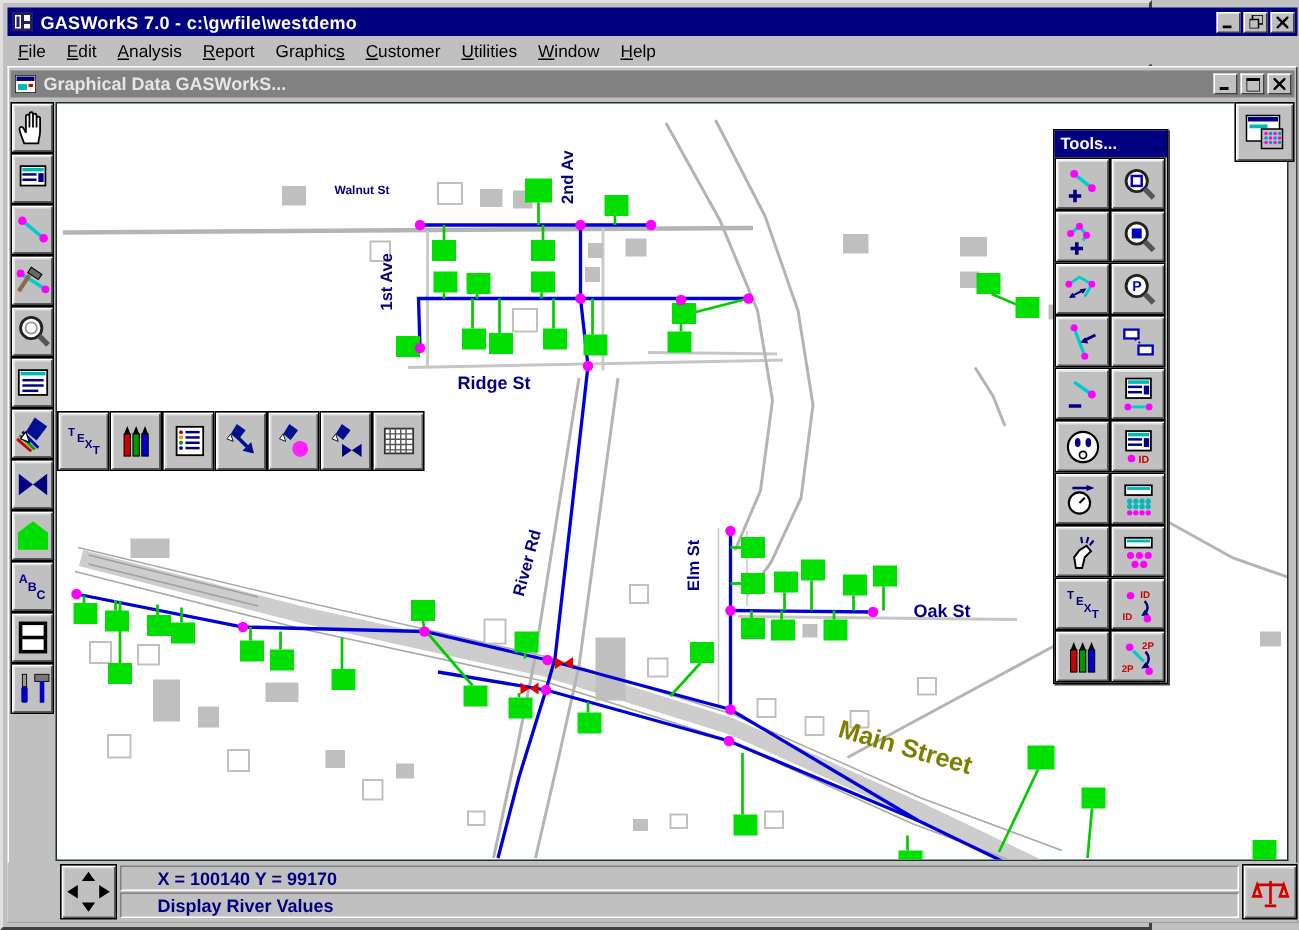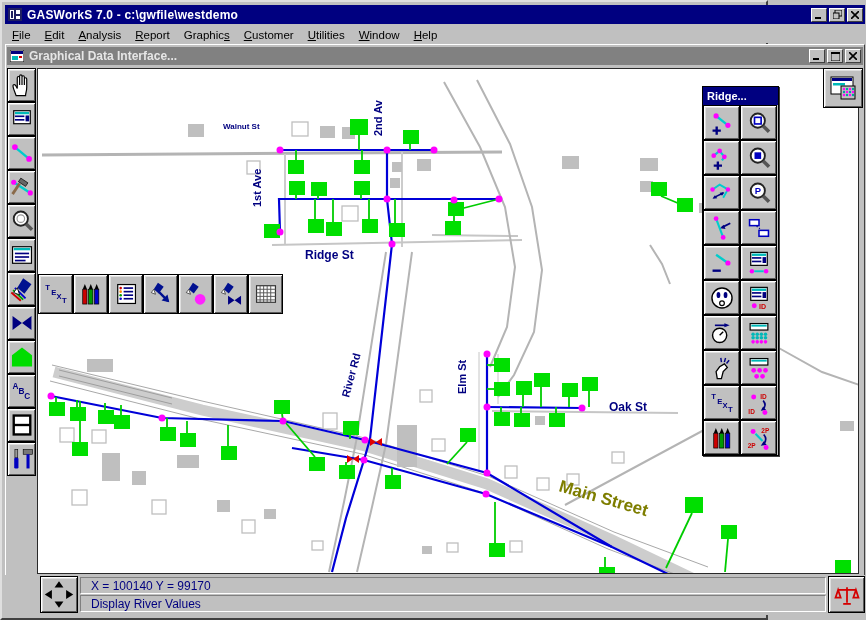--- a/index.html
+++ b/index.html
@@ -41,21 +41,21 @@
   #tools-title { height:18px; background:#000080; color:#fff; font-size:11px; font-weight:bold;
                  display:flex; align-items:center; padding-left:4px; }
   #tools-grid { display:grid; grid-template-columns:37px 37px; }
   #tools-grid .tbtn { width:37px; height:35px; }
   #grid-button { position:absolute; left:821px; top:66px; width:40px; height:40px; }
   #status-bar { position:absolute; left:3px; top:573px; width:860px; height:40px; background:#c0c0c0; }
   #arrow-pad { position:absolute; left:35px; top:1px; width:38px; height:37px; }
   .status-line { position:absolute; left:75px; width:746px; height:17px; background:#c0c0c0;
                  border-top:1px solid #808080; border-left:1px solid #808080;
                  border-bottom:1px solid #fff; border-right:1px solid #fff;
-                 color:#000080; font-size:12px; font-weight:normal; display:flex; align-items:center; padding-left:10px; }
+                 color:#000080; font-size:12px; font-weight:bold; display:flex; align-items:center; padding-left:24px; }
   #scales-button { position:absolute; left:823px; top:1px; width:37px; height:37px; }
   .icon-wrap { display:flex; align-items:center; justify-content:center; width:100%; height:100%; }
   svg { display:block; }
 </style>
 </head>
 <body>
 
 <div id="app">
 
   <div class="titlebar">
@@ -105,21 +105,21 @@
 
   <div class="childtitle">
     <span class="icon-wrap" style="width:16px;height:14px">
       <svg width="14" height="12" viewBox="0 0 14 12">
           <rect x="0" y="0" width="14" height="12" fill="#fff" stroke="#000"></rect>
           <rect x="1" y="1" width="12" height="3" fill="#000080"></rect>
           <rect x="2" y="6" width="6" height="4" fill="#00b8b8"></rect>
           <rect x="9" y="6" width="3" height="2" fill="#d00000"></rect>
         </svg>
     </span>
-    <span class="ttext">Graphical Data Interface...</span>
+    <span class="ttext">Graphical Data GASWorkS...</span>
     <span class="winbtns">
       <span class="wb small">
           <svg width="8" height="8" viewBox="0 0 8 8">
             <rect x="0" y="6" width="6" height="2" fill="#000"></rect>
           </svg>
         </span>
       <span class="wb small">
           <svg width="9" height="9" viewBox="0 0 9 9">
             <rect x="0" y="0" width="9" height="9" fill="none" stroke="#000"></rect>
             <rect x="0" y="0" width="9" height="2" fill="#000"></rect>
@@ -521,21 +521,21 @@
               <path d="M3,10 L19,10"></path>
               <path d="M3,13 L19,13"></path>
               <path d="M3,16 L19,16"></path>
             </g>
           </svg>
         </span>
       </div>
     </div>
 
   <div id="tools-palette">
-    <div id="tools-title">Ridge...</div>
+    <div id="tools-title">Tools...</div>
     <div id="tools-grid">
         <div class="tbtn btn95 ">
           <span class="icon-wrap">
             <svg width="26" height="26" viewBox="0 0 22 22">
               <path d="M6,5 L16,13" stroke="#00cccc" stroke-width="2"></path>
               <circle cx="6" cy="5" r="2.2" fill="#ff00ff"></circle>
               <circle cx="16" cy="13" r="2.2" fill="#ff00ff"></circle>
               <path d="M3,17.5 L10,17.5 M6.5,14 L6.5,21" stroke="#000080" stroke-width="2"></path>
             </svg>
           </span>

